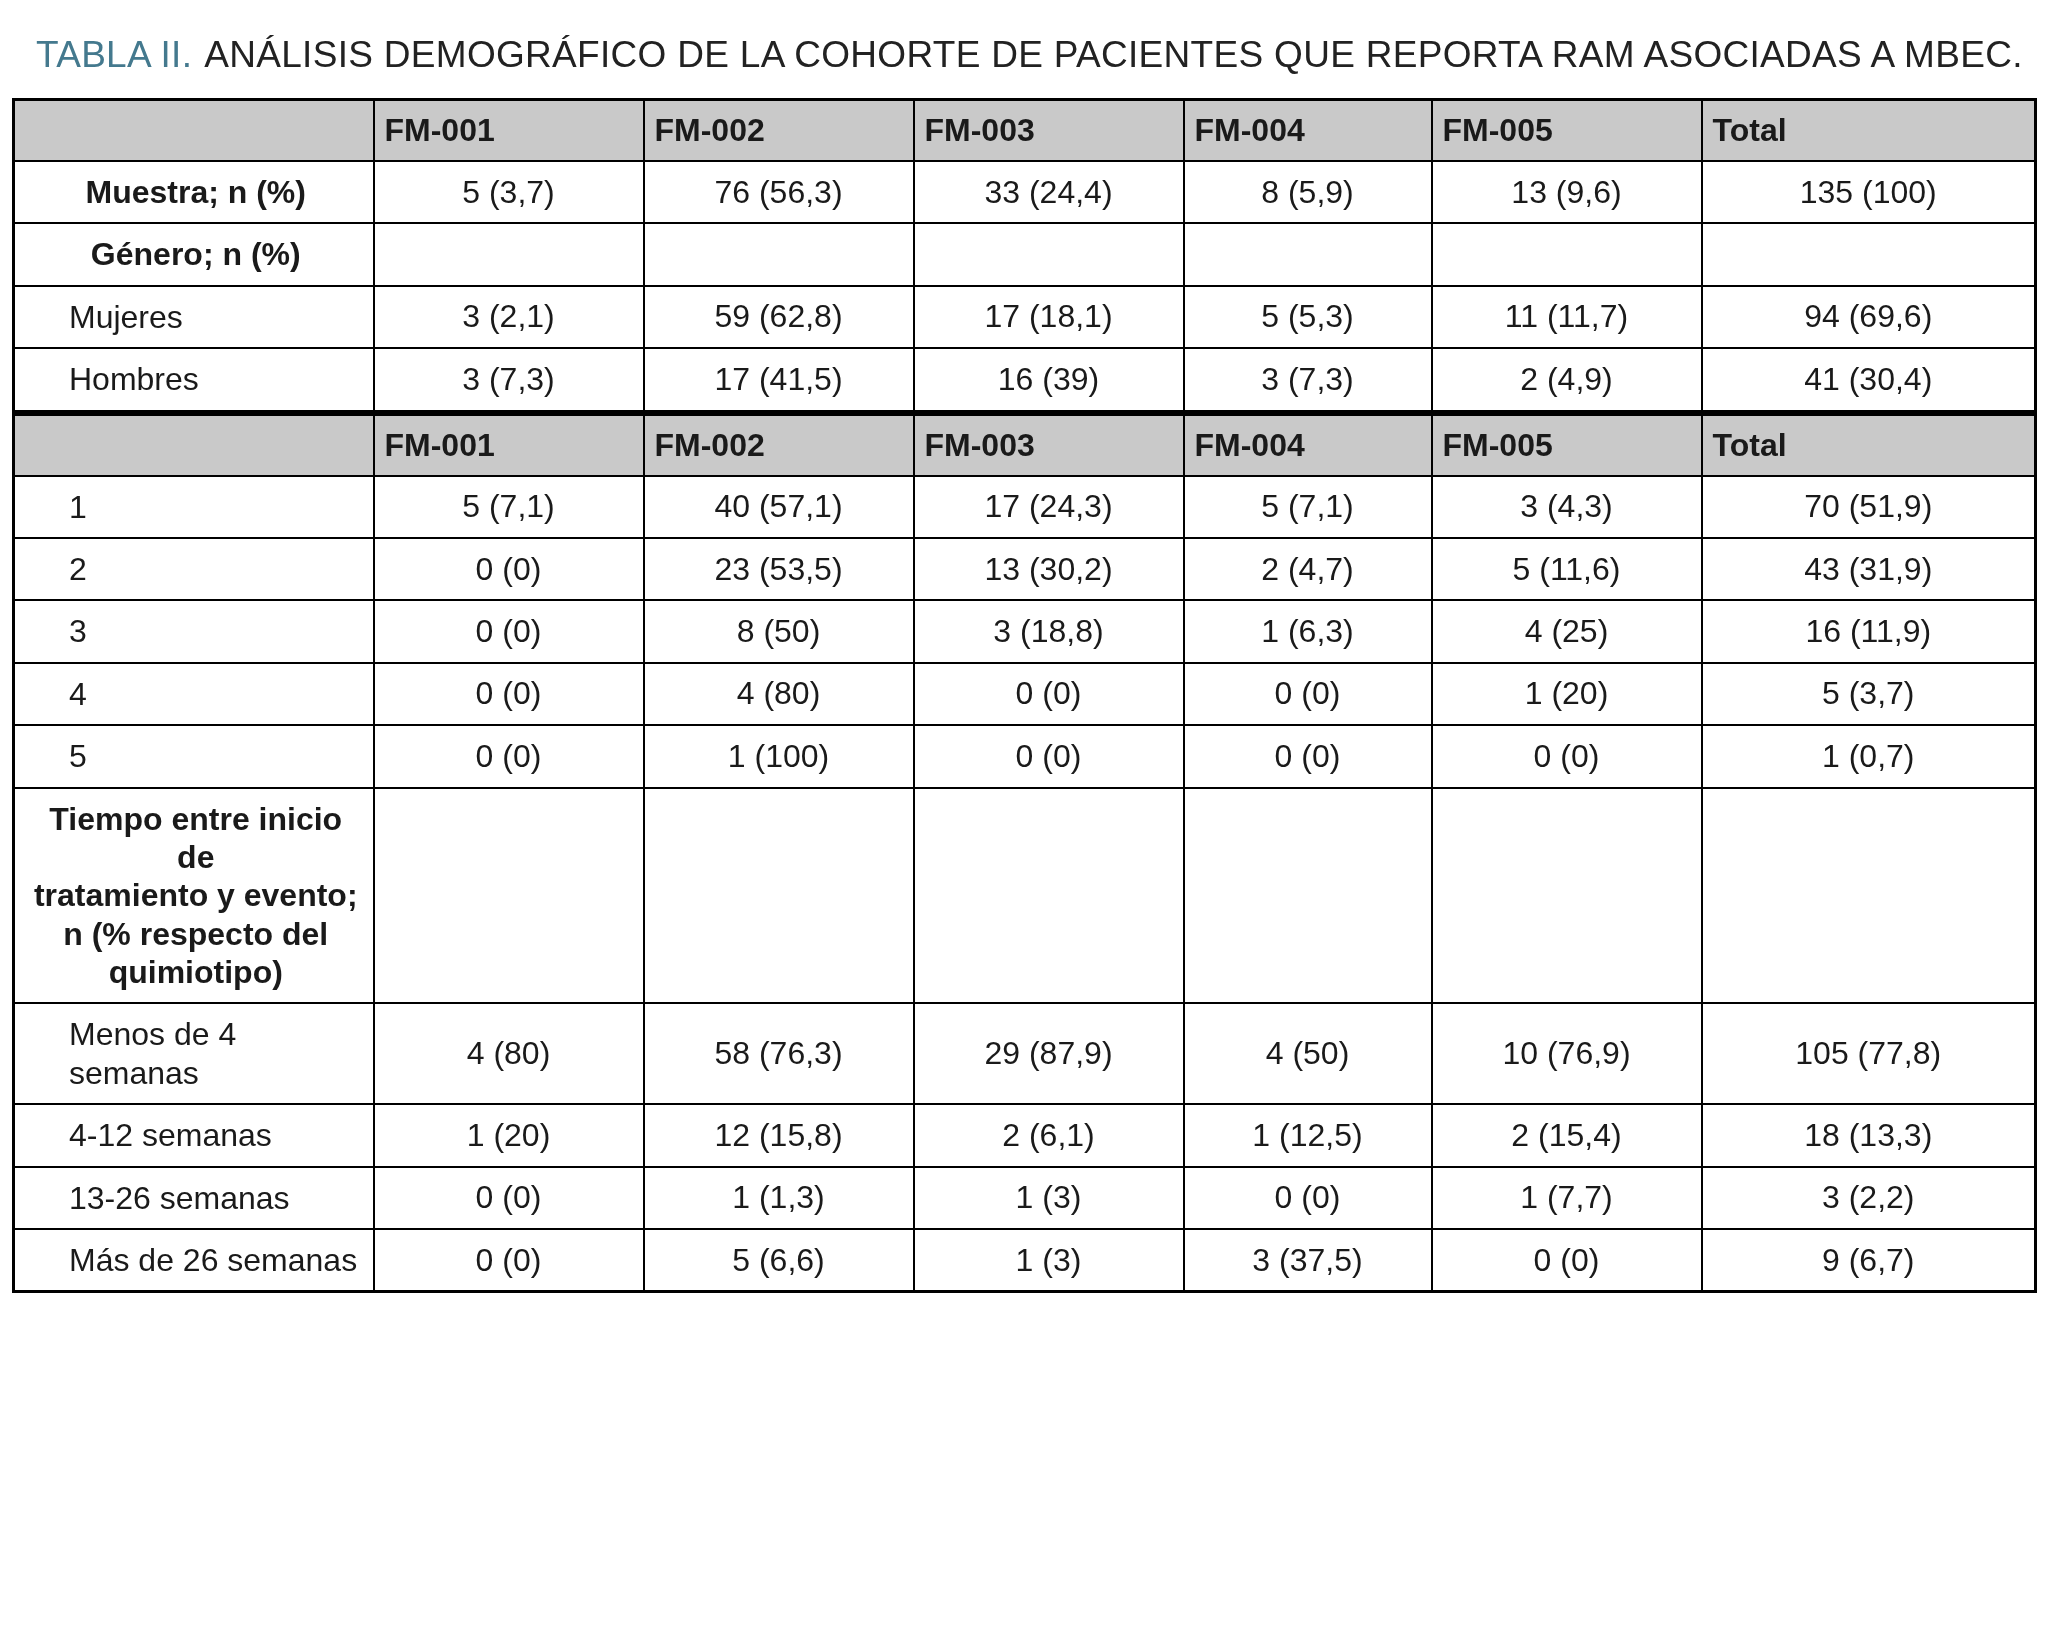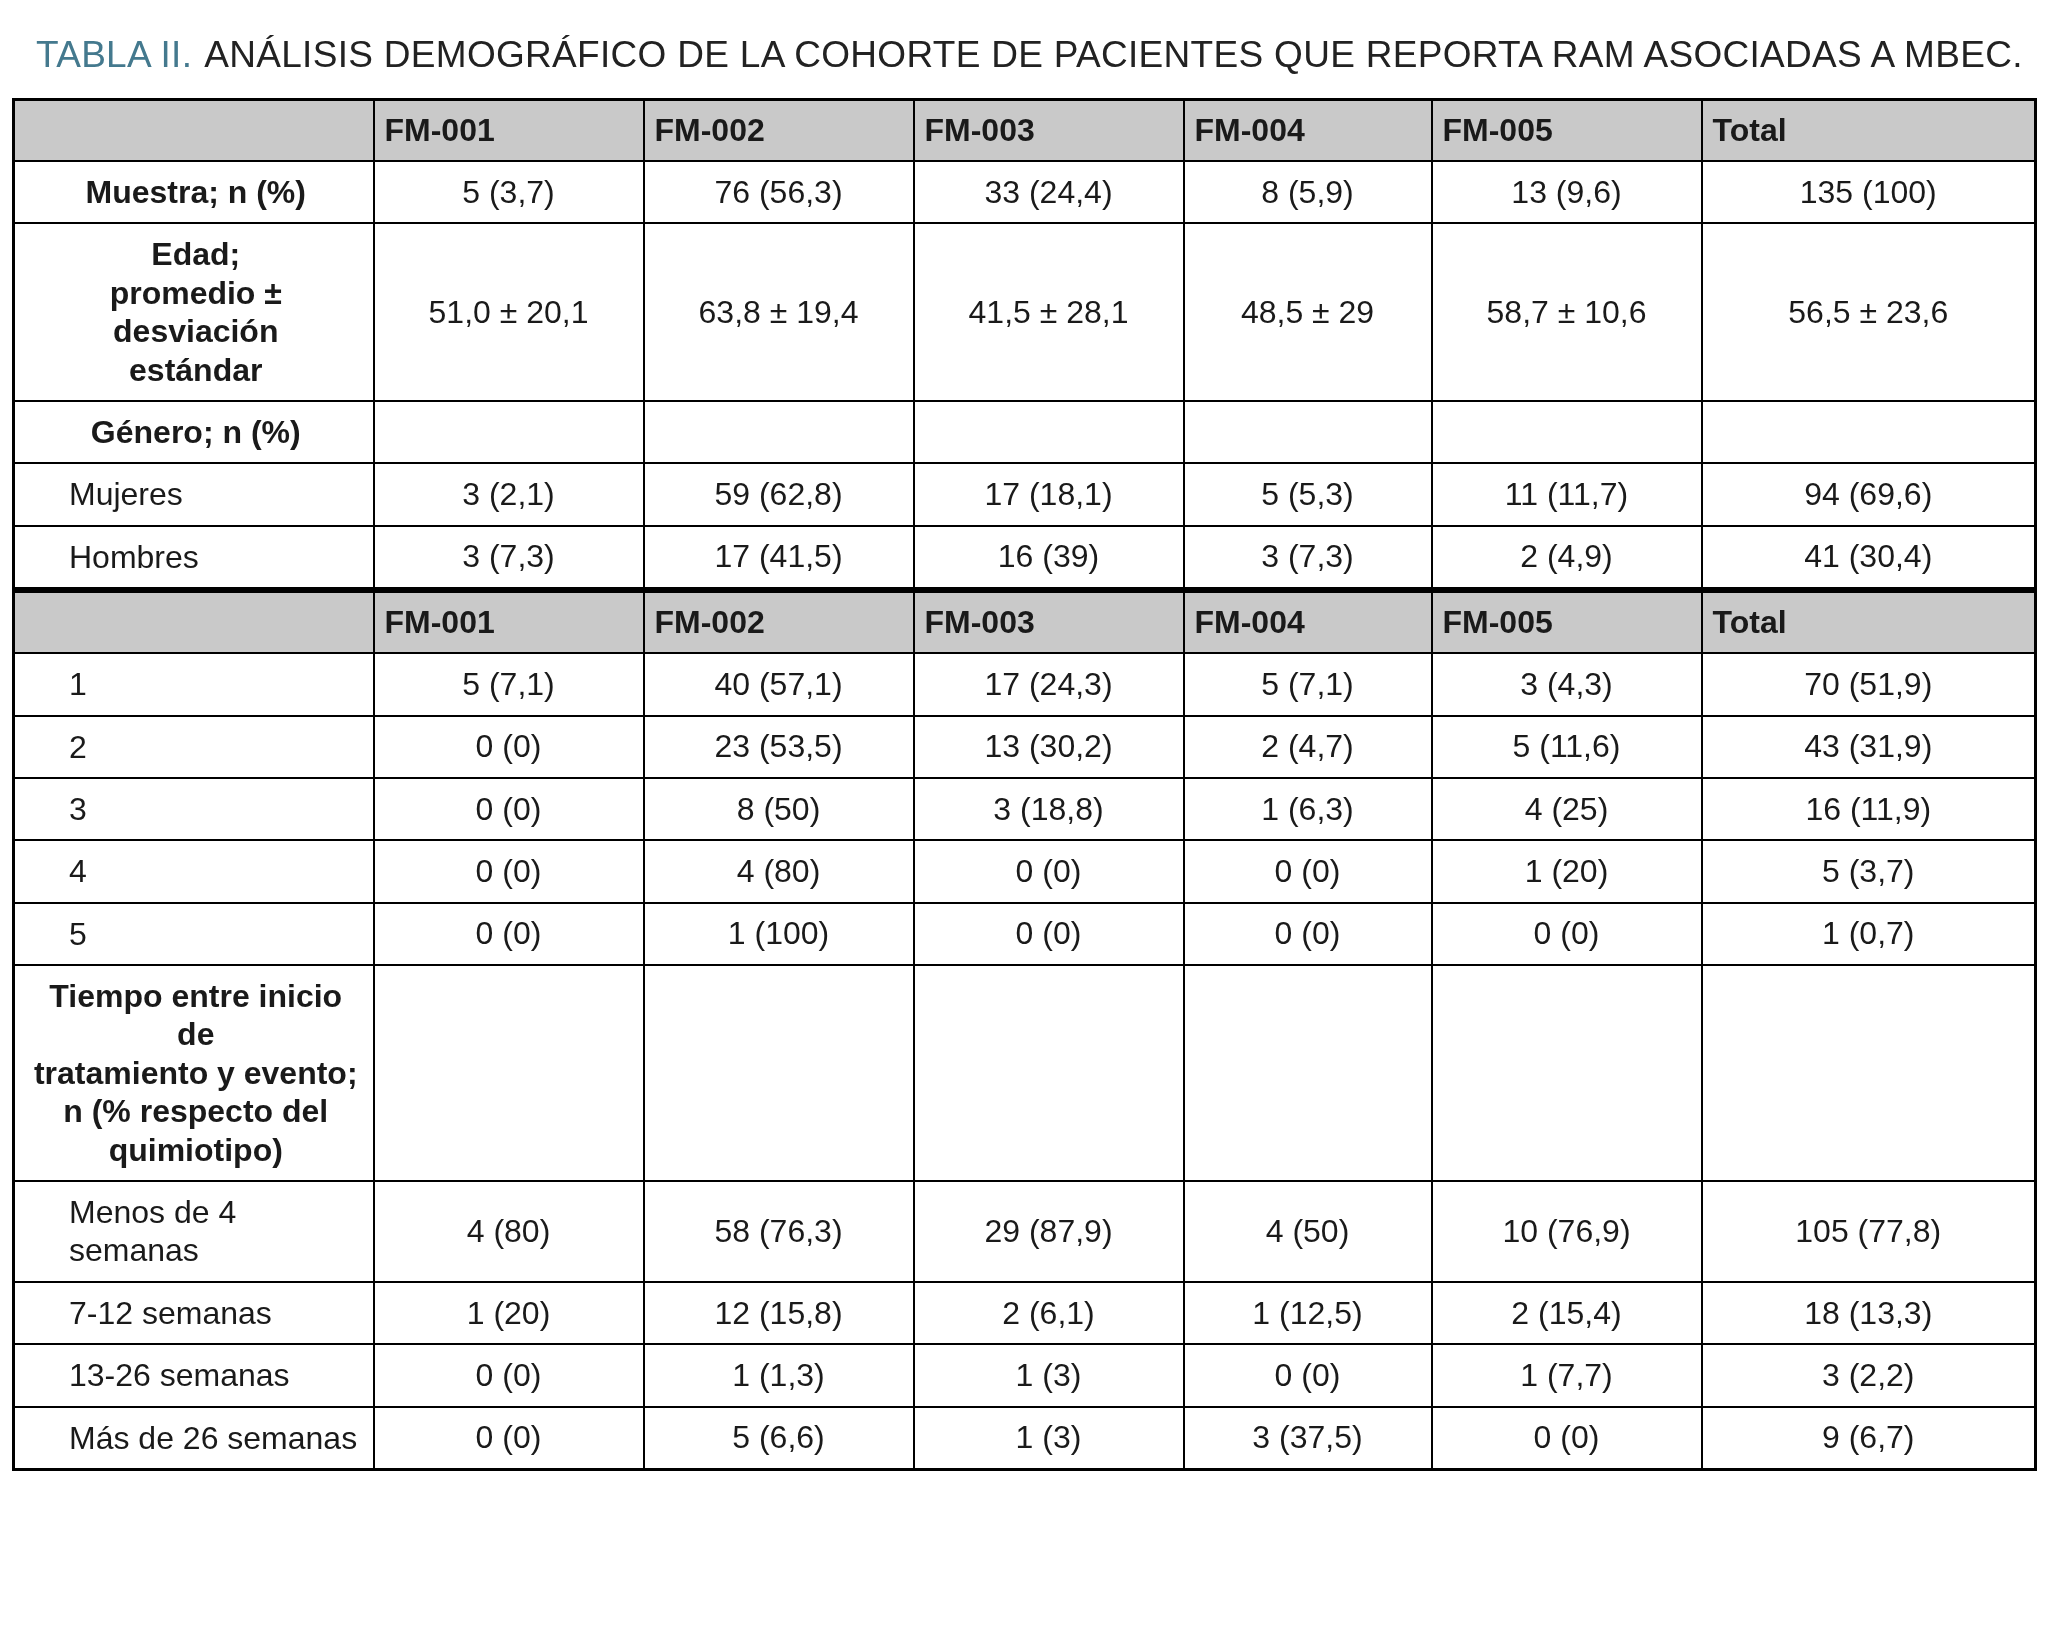--- a/index.html
+++ b/index.html
@@ -107,31 +107,20 @@
         <tr>
           <td class="label-cell bold">Muestra; n (%)</td>
           <td class="data-cell">5 (3,7)</td>
           <td class="data-cell">76 (56,3)</td>
           <td class="data-cell">33 (24,4)</td>
           <td class="data-cell">8 (5,9)</td>
           <td class="data-cell">13 (9,6)</td>
           <td class="data-cell">135 (100)</td>
         </tr>
         <tr>
-          <td class="label-cell bold">Edad;
-promedio ± desviación
-estándar</td>
-          <td class="data-cell">51,0 ± 20,1</td>
-          <td class="data-cell">63,8 ± 19,4</td>
-          <td class="data-cell">41,5 ± 28,1</td>
-          <td class="data-cell">48,5 ± 29</td>
-          <td class="data-cell">58,7 ± 10,6</td>
-          <td class="data-cell">56,5 ± 23,6</td>
-        </tr>
-        <tr>
           <td class="label-cell bold">Género; n (%)</td>
           <td class="data-cell"></td>
           <td class="data-cell"></td>
           <td class="data-cell"></td>
           <td class="data-cell"></td>
           <td class="data-cell"></td>
           <td class="data-cell"></td>
         </tr>
         <tr>
           <td class="label-cell indent">Mujeres</td>
@@ -220,21 +209,21 @@
         <tr>
           <td class="label-cell indent">Menos de 4 semanas</td>
           <td class="data-cell">4 (80)</td>
           <td class="data-cell">58 (76,3)</td>
           <td class="data-cell">29 (87,9)</td>
           <td class="data-cell">4 (50)</td>
           <td class="data-cell">10 (76,9)</td>
           <td class="data-cell">105 (77,8)</td>
         </tr>
         <tr>
-          <td class="label-cell indent">7-12 semanas</td>
+          <td class="label-cell indent">4-12 semanas</td>
           <td class="data-cell">1 (20)</td>
           <td class="data-cell">12 (15,8)</td>
           <td class="data-cell">2 (6,1)</td>
           <td class="data-cell">1 (12,5)</td>
           <td class="data-cell">2 (15,4)</td>
           <td class="data-cell">18 (13,3)</td>
         </tr>
         <tr>
           <td class="label-cell indent">13-26 semanas</td>
           <td class="data-cell">0 (0)</td>

